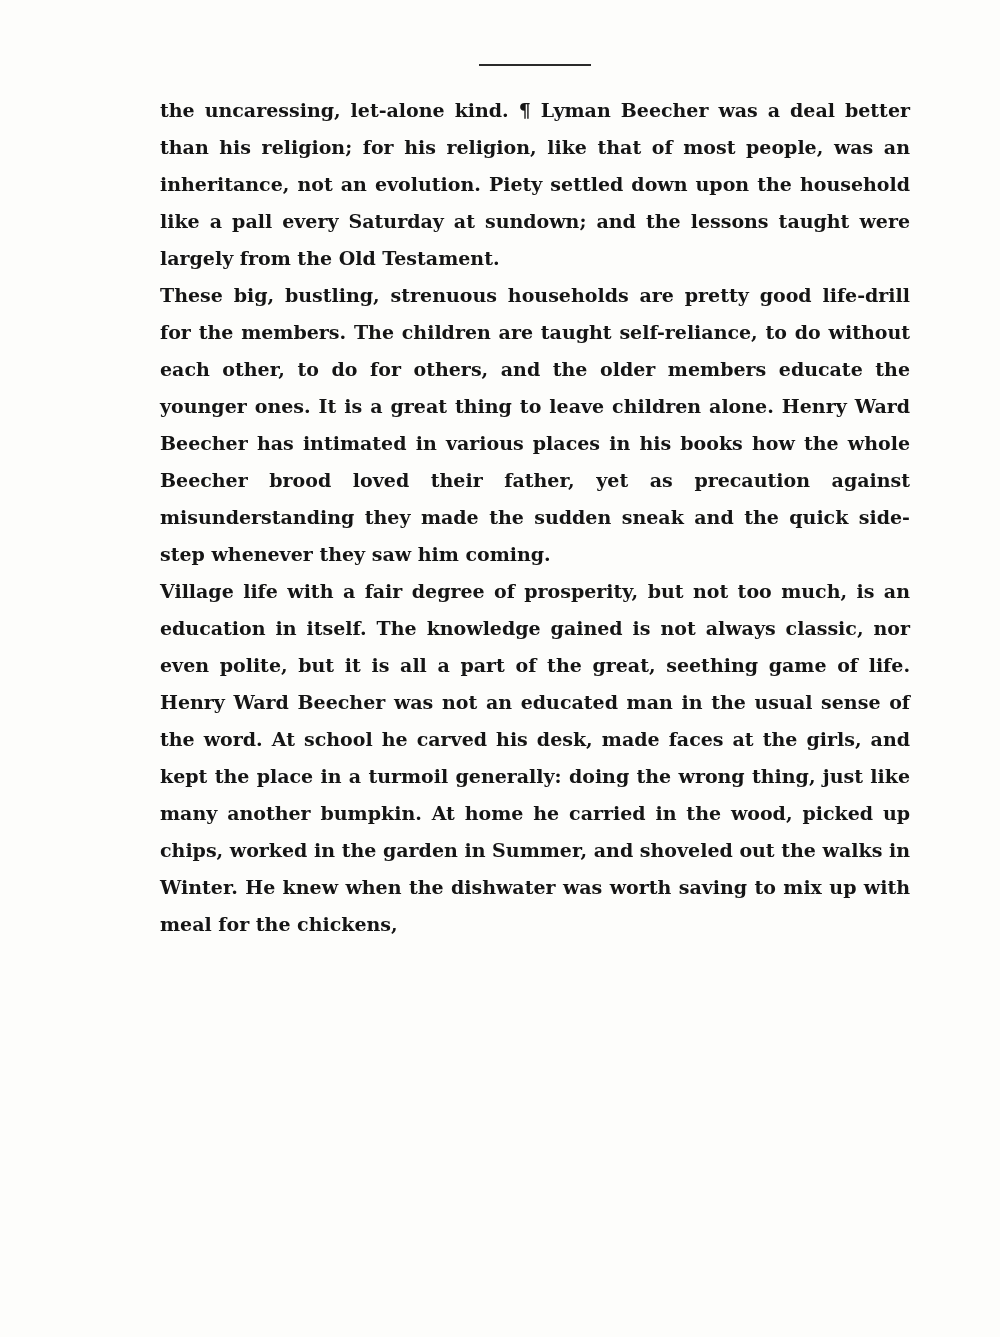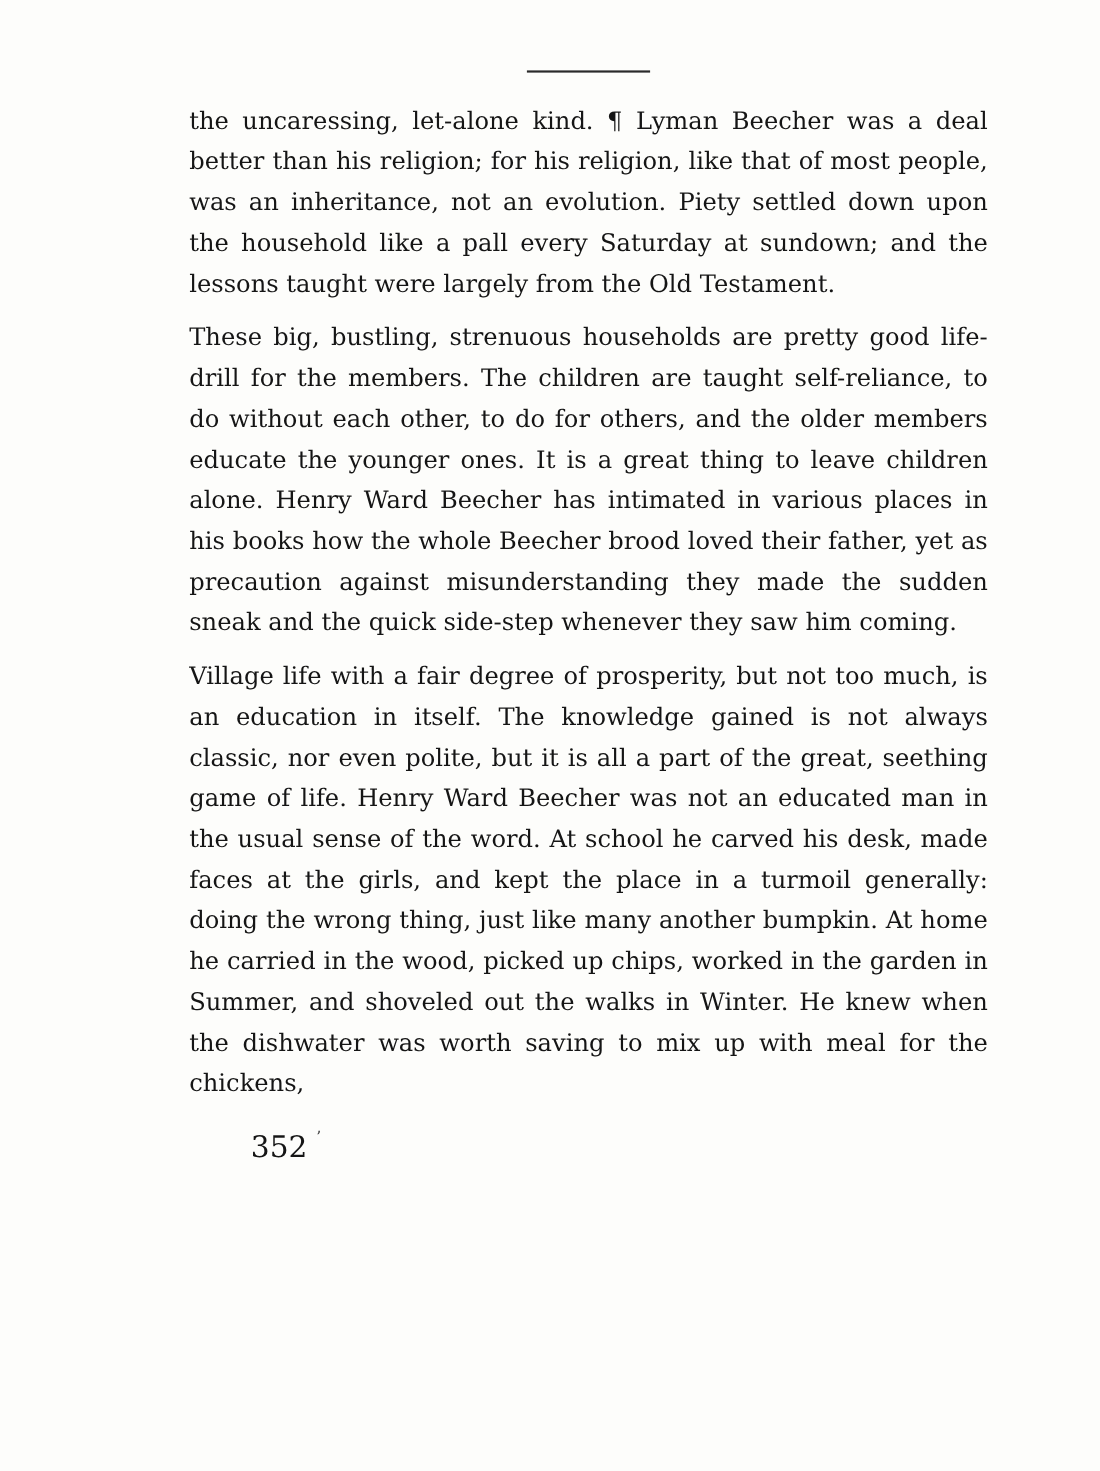--- a/index.html
+++ b/index.html
@@ -36,25 +36,26 @@
   .title-rule {
     width: 112px;
     height: 2px;
     background: #2a2a2a;
     margin: 14px auto 0 auto;
   }
   .body-text {
     margin-top: 26px;
   }
   .body-text p {
-    margin: 12px;
-    font-size: 22px;
+    margin: 0;
+    font-size: 19px;
     line-height: 37px;
     text-align: justify;
     color: #151515;
+    font-weight: bold;
   }
   .body-text p:last-child {
     
   }
   .page-number {
     margin-top: 2px;
     margin-left: 68px;
     font-size: 27px;
     line-height: 37px;
     color: #151515;
@@ -74,16 +75,15 @@
 
 
     <div class="title-rule"></div>
 
     <div class="body-text">
       <p>the uncaressing, let-alone kind. ¶ Lyman Beecher was a deal better than his religion; for his religion, like that of most people, was an inheritance, not an evolution. Piety settled down upon the household like a pall every Saturday at sundown; and the lessons taught were largely from the Old Testament.</p>
       <p>These big, bustling, strenuous households are pretty good life-drill for the members. The children are taught self-reliance, to do without each other, to do for others, and the older members educate the younger ones. It is a great thing to leave children alone. Henry Ward Beecher has intimated in various places in his books how the whole Beecher brood loved their father, yet as precaution against misunderstanding they made the sudden sneak and the quick side-step whenever they saw him coming.</p>
       <p>Village life with a fair degree of prosperity, but not too much, is an education in itself. The knowledge gained is not always classic, nor even polite, but it is all a part of the great, seething game of life. Henry Ward Beecher was not an educated man in the usual sense of the word. At school he carved his desk, made faces at the girls, and kept the place in a turmoil generally: doing the wrong thing, just like many another bumpkin. At home he carried in the wood, picked up chips, worked in the garden in Summer, and shoveled out the walks in Winter. He knew when the dishwater was worth saving to mix up with meal for the chickens,</p>
     </div>
 
-    <div class="page-number"><span>352</span><span class="tick">’</span></div>
 
   </div>
 </div>
 
 </body></html>

